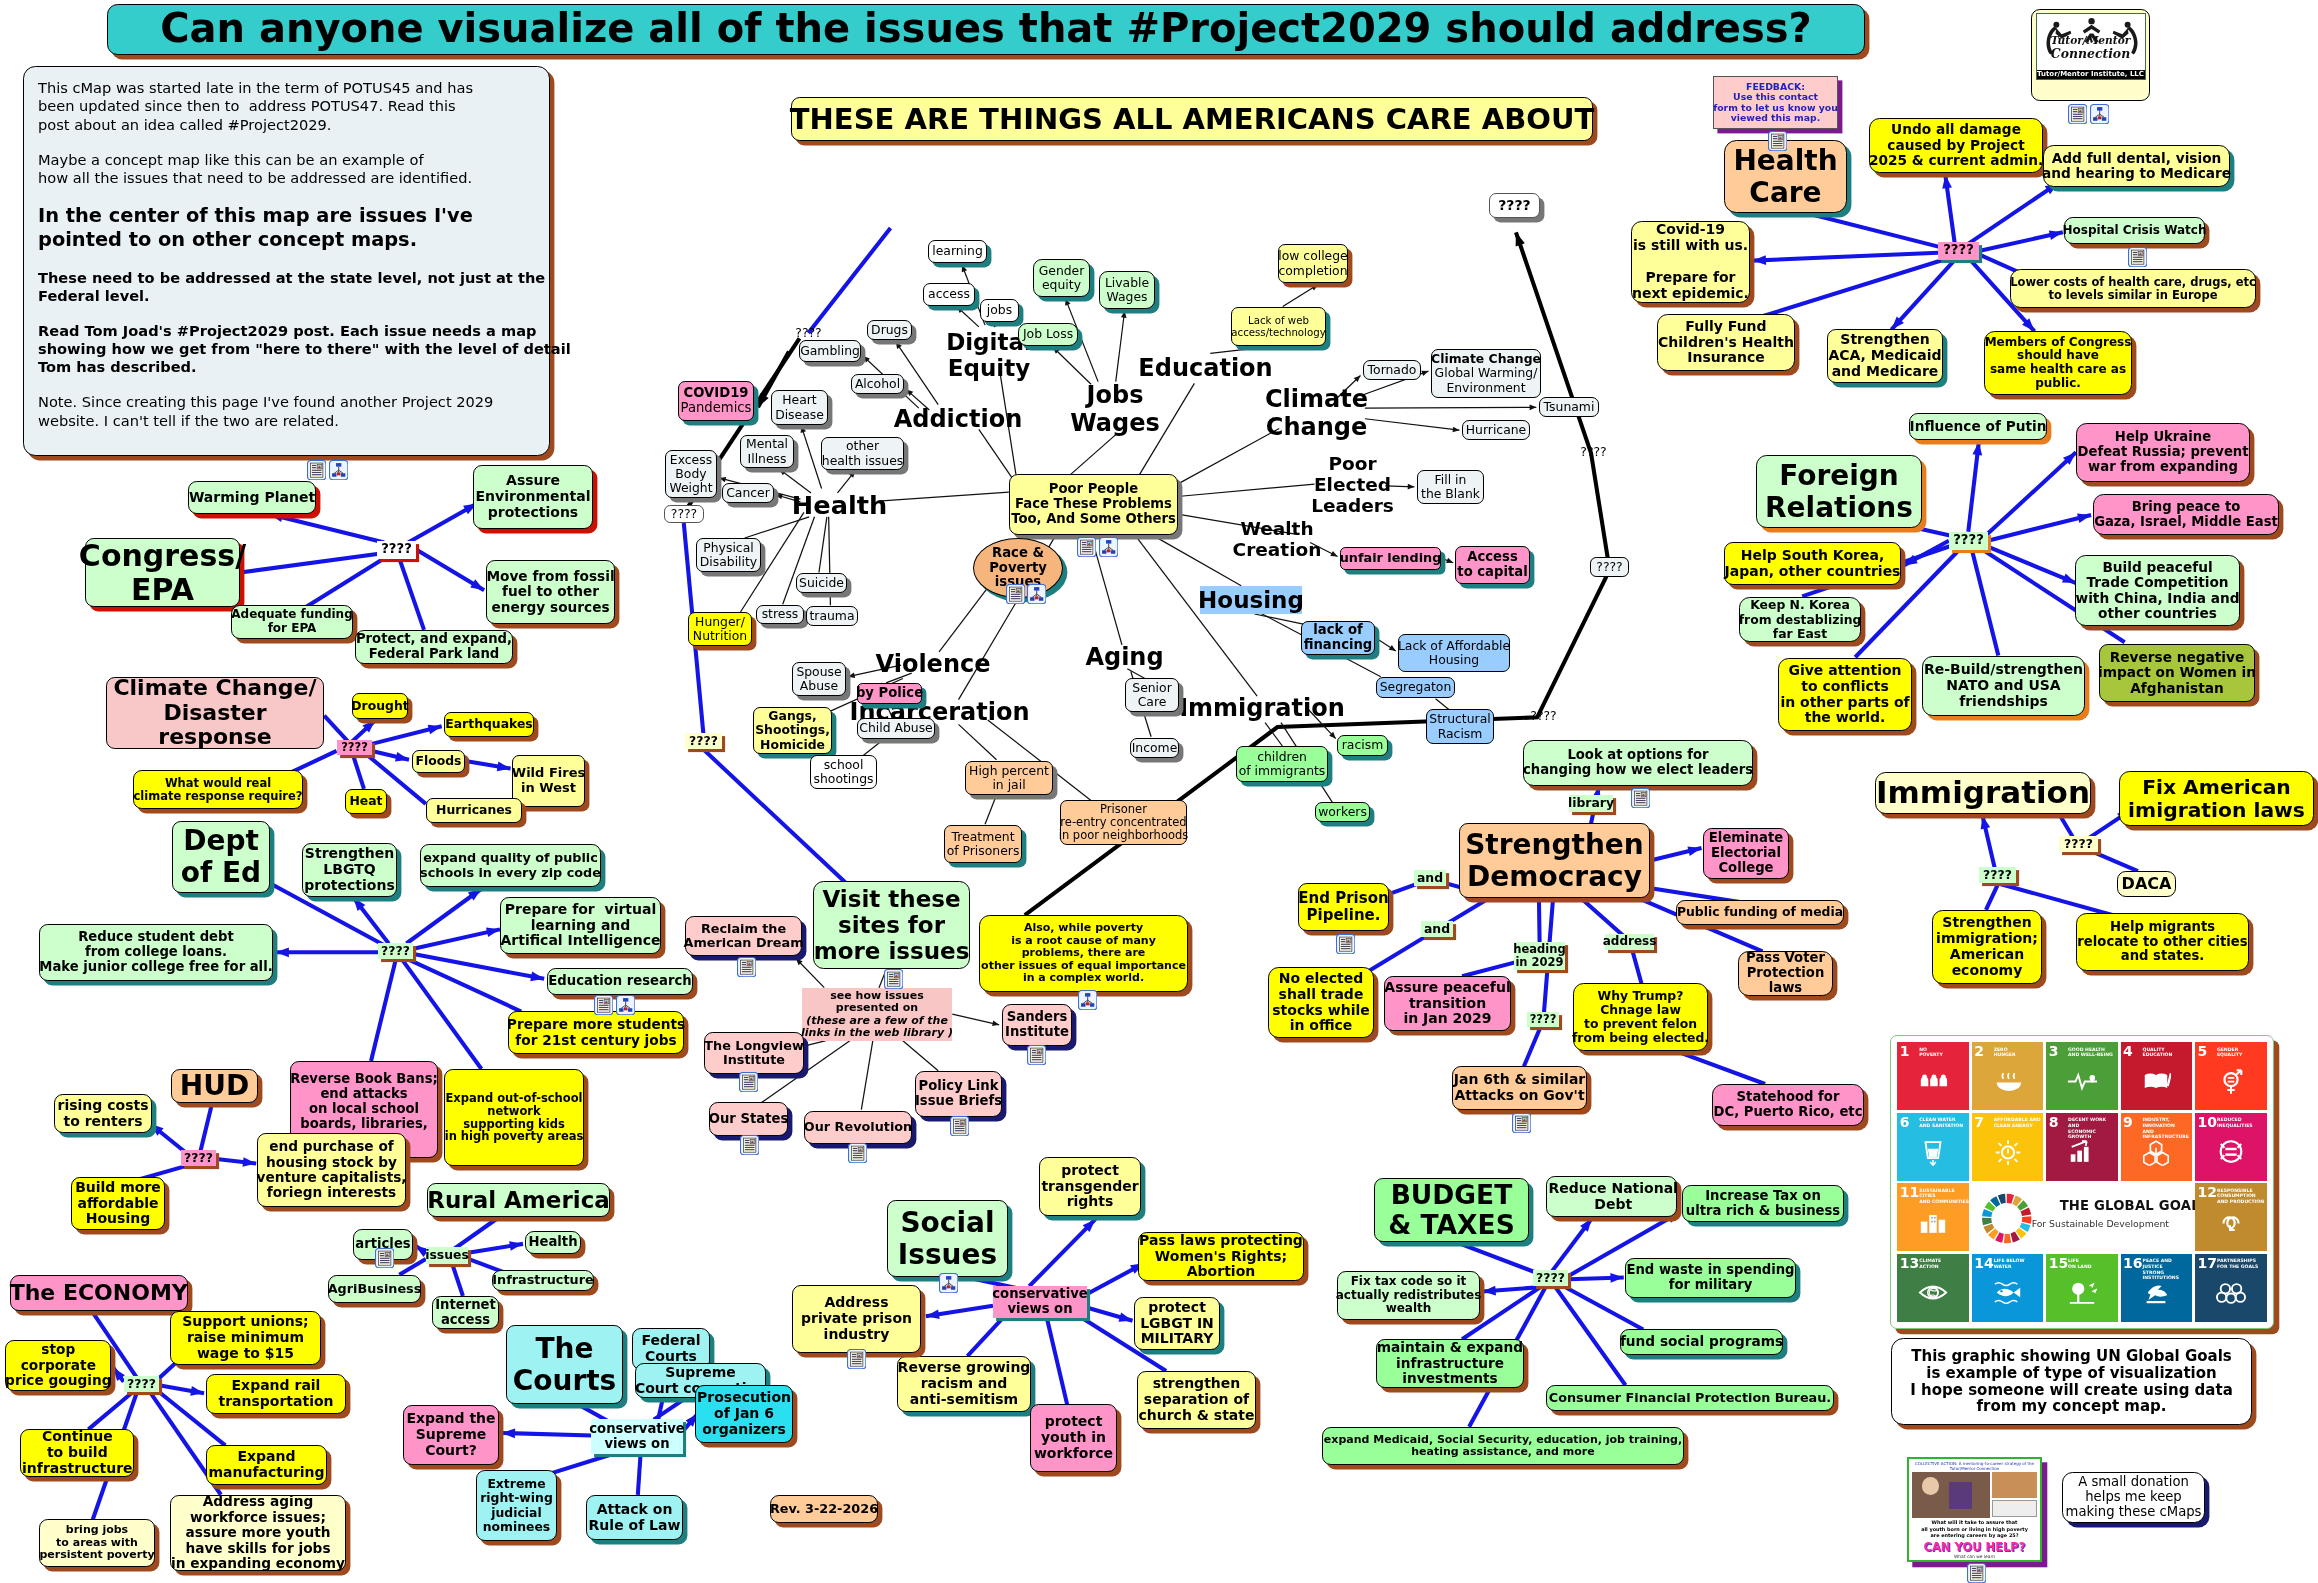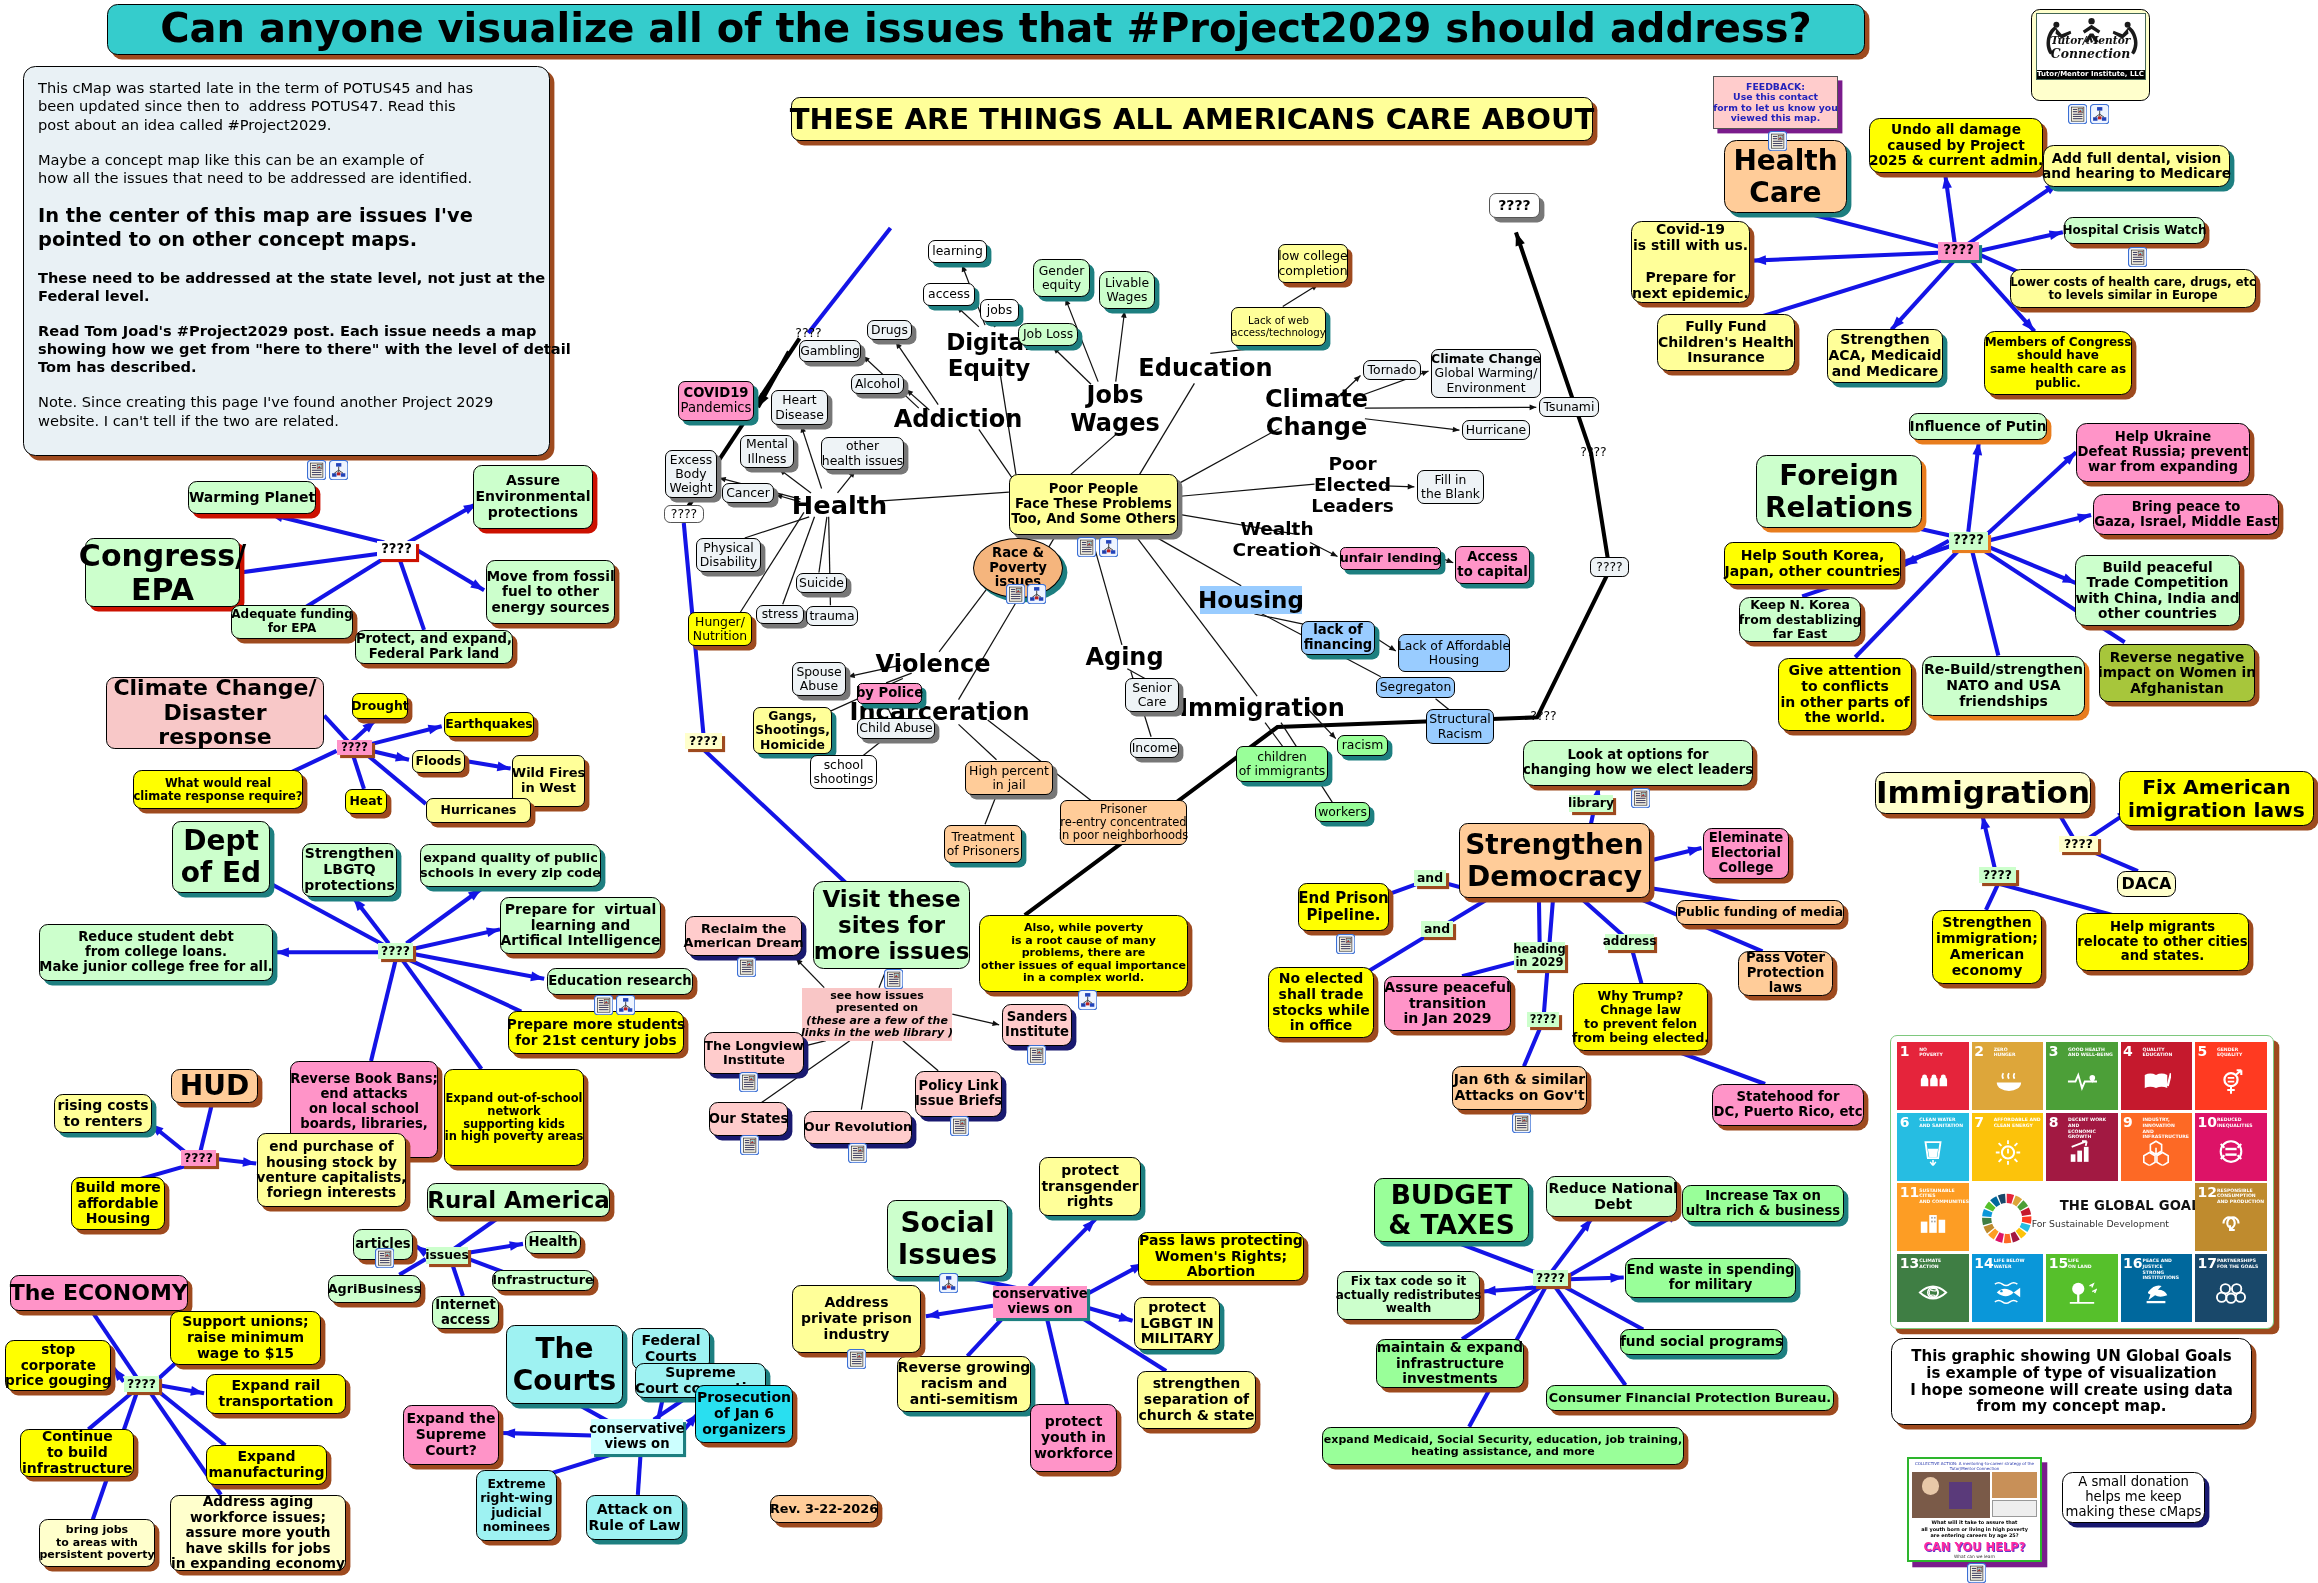--- a/index.html
+++ b/index.html
@@ -781,21 +781,21 @@
 response</span></div>
     <div class="node box" style="left: 352px; top: 693px; width: 56px; height: 25.6px; background: rgb(255, 255, 0); font-size: 12.4px; font-weight: bold; border-radius: 7px; border-color: rgb(0, 0, 0); box-shadow: rgb(158, 74, 30) 4.4px 4.4px 0px;"><span>Drought</span></div>
     <div class="node box" style="left: 444px; top: 712px; width: 90px; height: 25px; background: rgb(255, 255, 0); font-size: 12.4px; font-weight: bold; border-radius: 7px; border-color: rgb(0, 0, 0); box-shadow: rgb(158, 74, 30) 4.4px 4.4px 0px;"><span>Earthquakes</span></div>
     <div class="node label" style="left: 337px; top: 740px; width: 35px; height: 15px; background: rgb(255, 148, 200); font-size: 11.5px; font-weight: bold; box-shadow: rgb(158, 74, 30) 3.1px 3.1px 0px;"><span>????</span></div>
     <div class="node box" style="left: 412px; top: 750px; width: 53px; height: 23px; background: rgb(255, 255, 153); font-size: 12.4px; font-weight: bold; border-radius: 7px; border-color: rgb(0, 0, 0); box-shadow: rgb(158, 74, 30) 4.4px 4.4px 0px;"><span>Floods</span></div>
     <div class="node box" style="left: 512px; top: 755px; width: 73px; height: 52px; background: rgb(255, 255, 153); font-size: 13px; font-weight: bold; border-radius: 7px; border-color: rgb(0, 0, 0); box-shadow: rgb(158, 74, 30) 4.4px 4.4px 0px;"><span>Wild Fires
 in West</span></div>
     <div class="node box" style="left: 133px; top: 770px; width: 170px; height: 39px; background: rgb(255, 255, 0); font-size: 11.5px; font-weight: bold; border-radius: 8.8px; border-color: rgb(0, 0, 0); box-shadow: rgb(158, 74, 30) 4.4px 4.4px 0px;"><span>What would real
 climate response require?</span></div>
     <div class="node box" style="left: 345px; top: 789px; width: 42px; height: 25px; background: rgb(255, 255, 0); font-size: 12.4px; font-weight: bold; border-radius: 7px; border-color: rgb(0, 0, 0); box-shadow: rgb(158, 74, 30) 4.4px 4.4px 0px;"><span>Heat</span></div>
-    <div class="node box" style="left: 426px; top: 798px; width: 105px; height: 25px; background: rgb(255, 255, 153); font-size: 12.4px; font-weight: bold; border-radius: 7px; border-color: rgb(0, 0, 0); box-shadow: rgb(158, 74, 30) 4.4px 4.4px 0px;"><span>Hurricanes</span></div>
+    <div class="node box" style="left: 426px; top: 798px; width: 96px; height: 25px; background: rgb(255, 255, 153); font-size: 12.4px; font-weight: bold; border-radius: 7px; border-color: rgb(0, 0, 0); box-shadow: rgb(158, 74, 30) 4.4px 4.4px 0px;"><span>Hurricanes</span></div>
     <div class="node box" style="left: 1009px; top: 474px; width: 169px; height: 61px; background: rgb(255, 255, 153); font-size: 13.2px; font-weight: bold; border-radius: 8.8px; border-color: rgb(0, 0, 0); box-shadow: rgb(119, 119, 119) 4.4px 4.4px 0px;"><span>Poor People
 Face These Problems
 Too, And Some Others</span></div>
     <div class="node ellipse" style="left: 973px; top: 538px; width: 90px; height: 60px; background: rgb(245, 181, 125); font-size: 13.2px; font-weight: bold; box-shadow: rgb(29, 127, 128) 4.4px 4.4px 0px;"><span>Race &amp;
 Poverty
 issues</span></div>
     <div class="node plain" style="left: 800px; top: 488px; width: 79px; height: 35px; font-size: 25.6px; font-weight: bold;"><span>Health</span></div>
     <div class="node plain" style="left: 936px; top: 327px; width: 106px; height: 55px; font-size: 23px; font-weight: bold;"><span>Digital
 Equity</span></div>
     <div class="node plain" style="left: 1071px; top: 382px; width: 88px; height: 55px; font-size: 24px; font-weight: bold;"><span>Jobs

